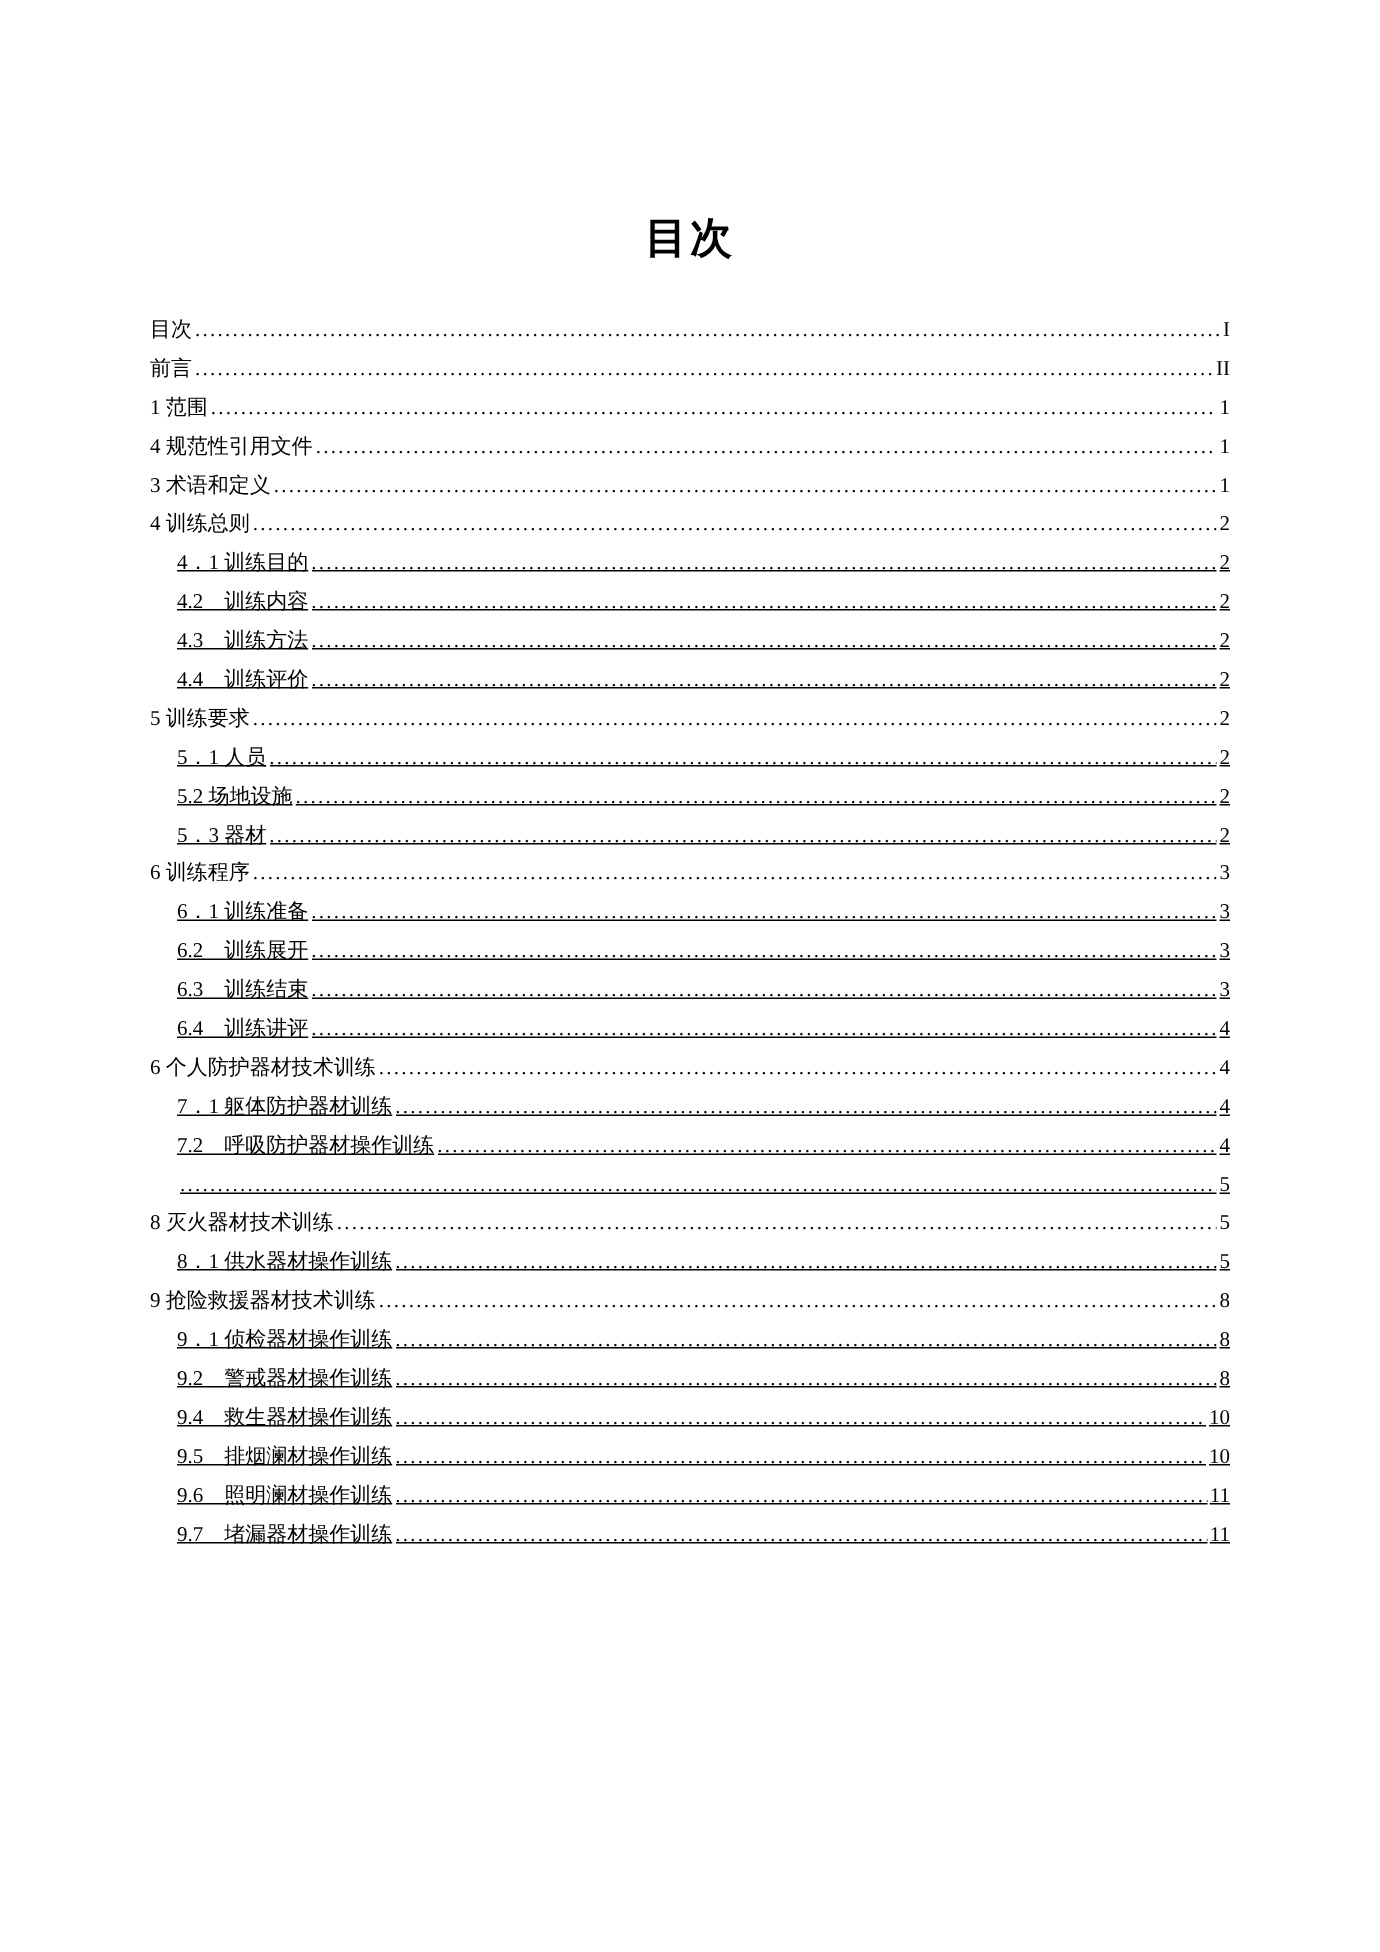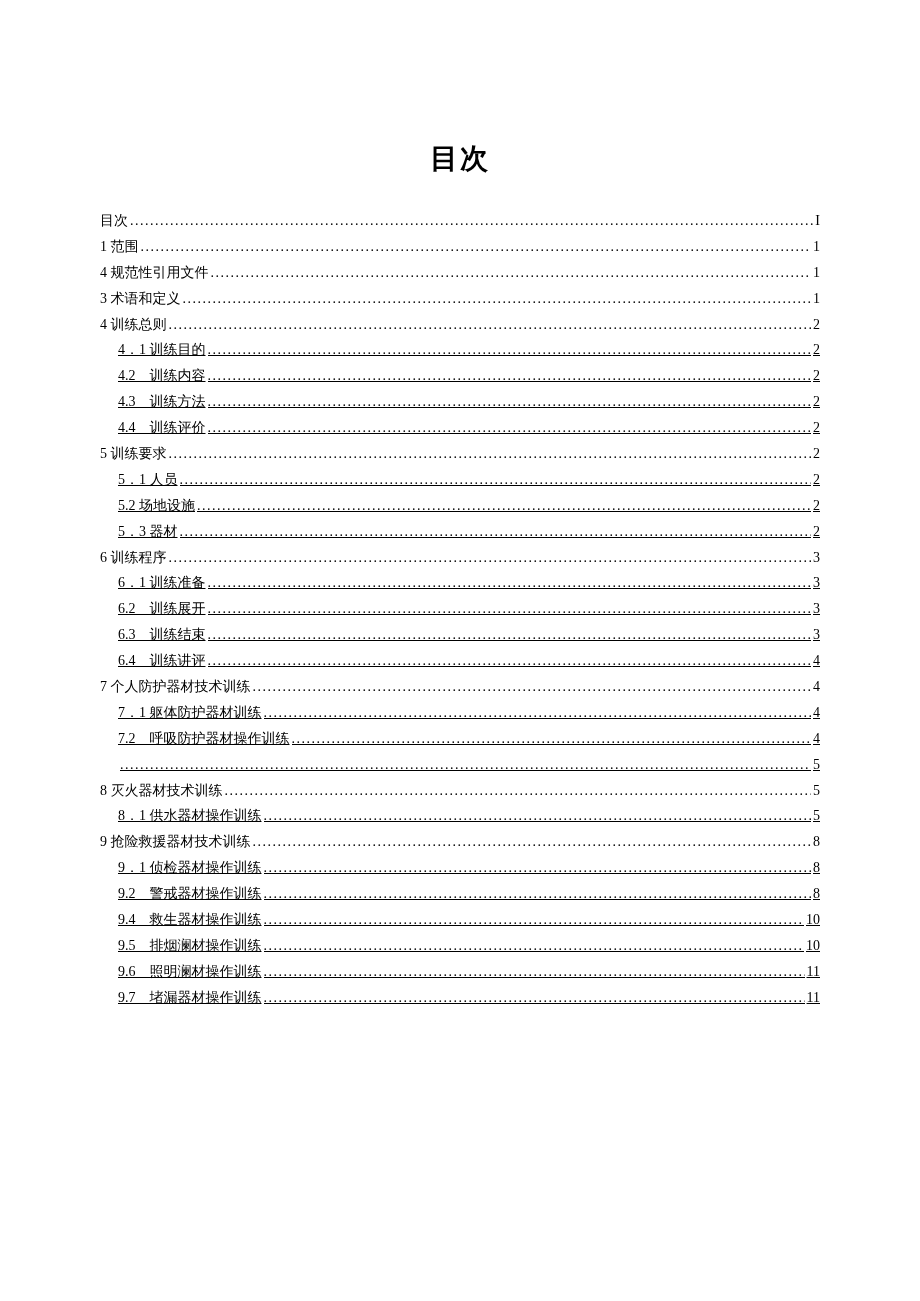--- a/index.html
+++ b/index.html
@@ -61,20 +61,25 @@
 
 <h1 class="toc-title">目次</h1>
 
 <ul class="toc-list">
     <li class="toc-entry level-1">
       <span class="toc-label">目次</span>
       <span class="toc-leader"></span>
       <span class="toc-page">I</span>
     </li>
     <li class="toc-entry level-1">
+      <span class="toc-label">前言</span>
+      <span class="toc-leader"></span>
+      <span class="toc-page">II</span>
+    </li>
+    <li class="toc-entry level-1">
       <span class="toc-label">1 范围</span>
       <span class="toc-leader"></span>
       <span class="toc-page">1</span>
     </li>
     <li class="toc-entry level-1">
       <span class="toc-label">4 规范性引用文件</span>
       <span class="toc-leader"></span>
       <span class="toc-page">1</span>
     </li>
     <li class="toc-entry level-1">
@@ -146,21 +151,21 @@
       <span class="toc-label">6.3　训练结束</span>
       <span class="toc-leader"></span>
       <span class="toc-page">3</span>
     </li>
     <li class="toc-entry level-2">
       <span class="toc-label">6.4　训练讲评</span>
       <span class="toc-leader"></span>
       <span class="toc-page">4</span>
     </li>
     <li class="toc-entry level-1">
-      <span class="toc-label">7 个人防护器材技术训练</span>
+      <span class="toc-label">6 个人防护器材技术训练</span>
       <span class="toc-leader"></span>
       <span class="toc-page">4</span>
     </li>
     <li class="toc-entry level-2">
       <span class="toc-label">7．1 躯体防护器材训练</span>
       <span class="toc-leader"></span>
       <span class="toc-page">4</span>
     </li>
     <li class="toc-entry level-2">
       <span class="toc-label">7.2　呼吸防护器材操作训练</span>

